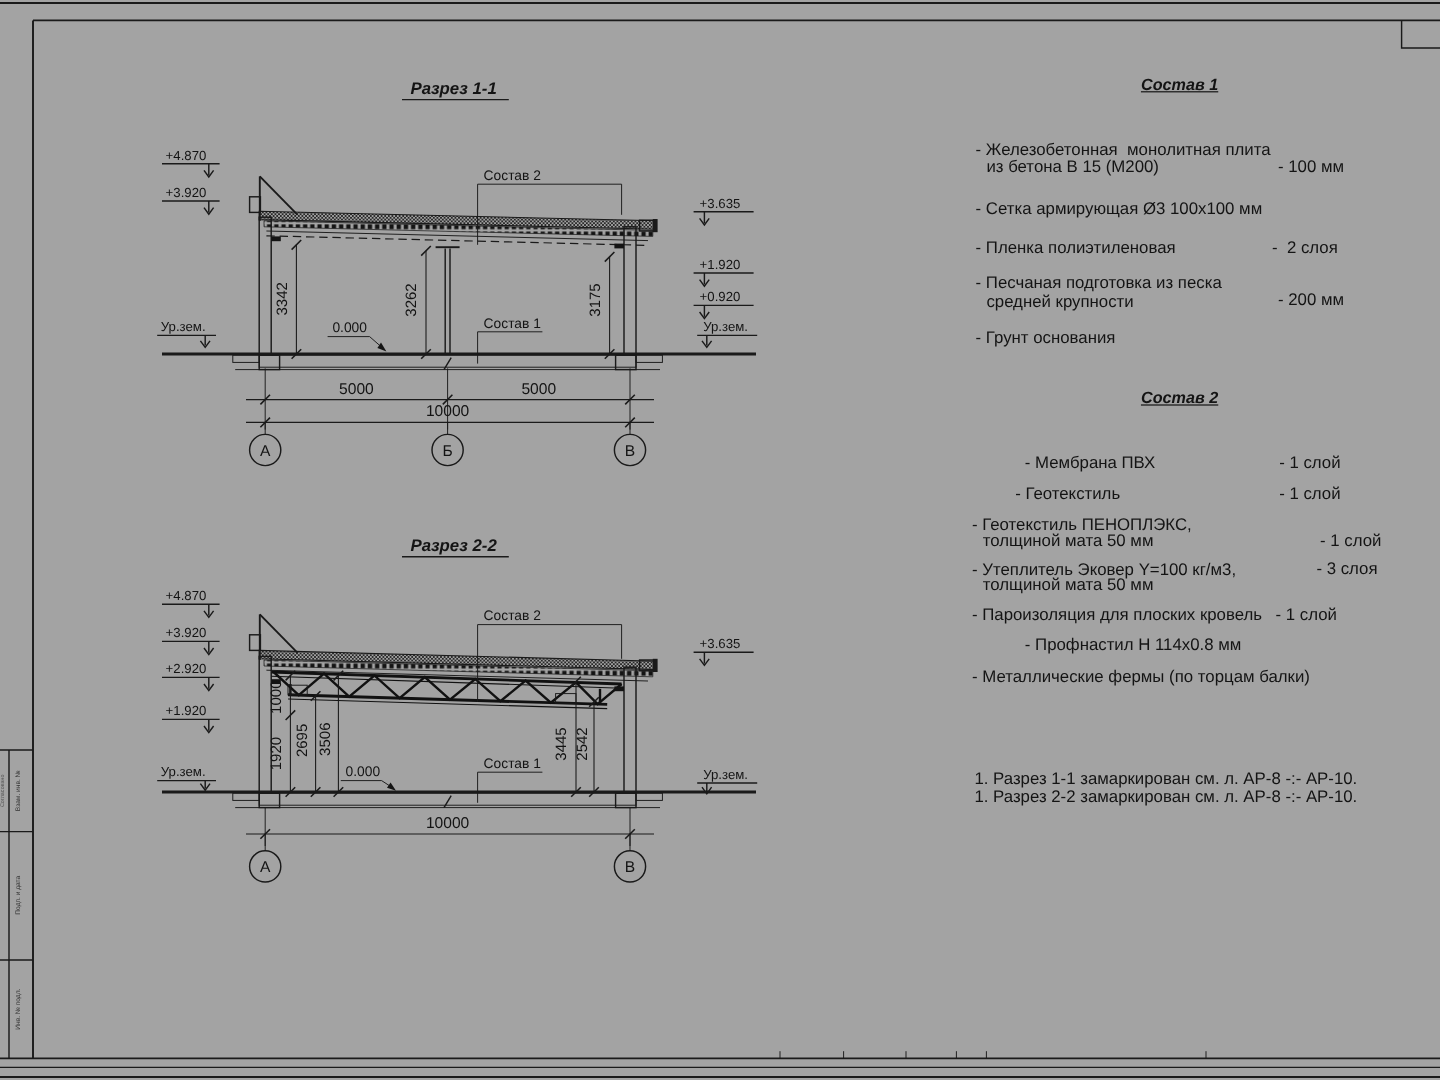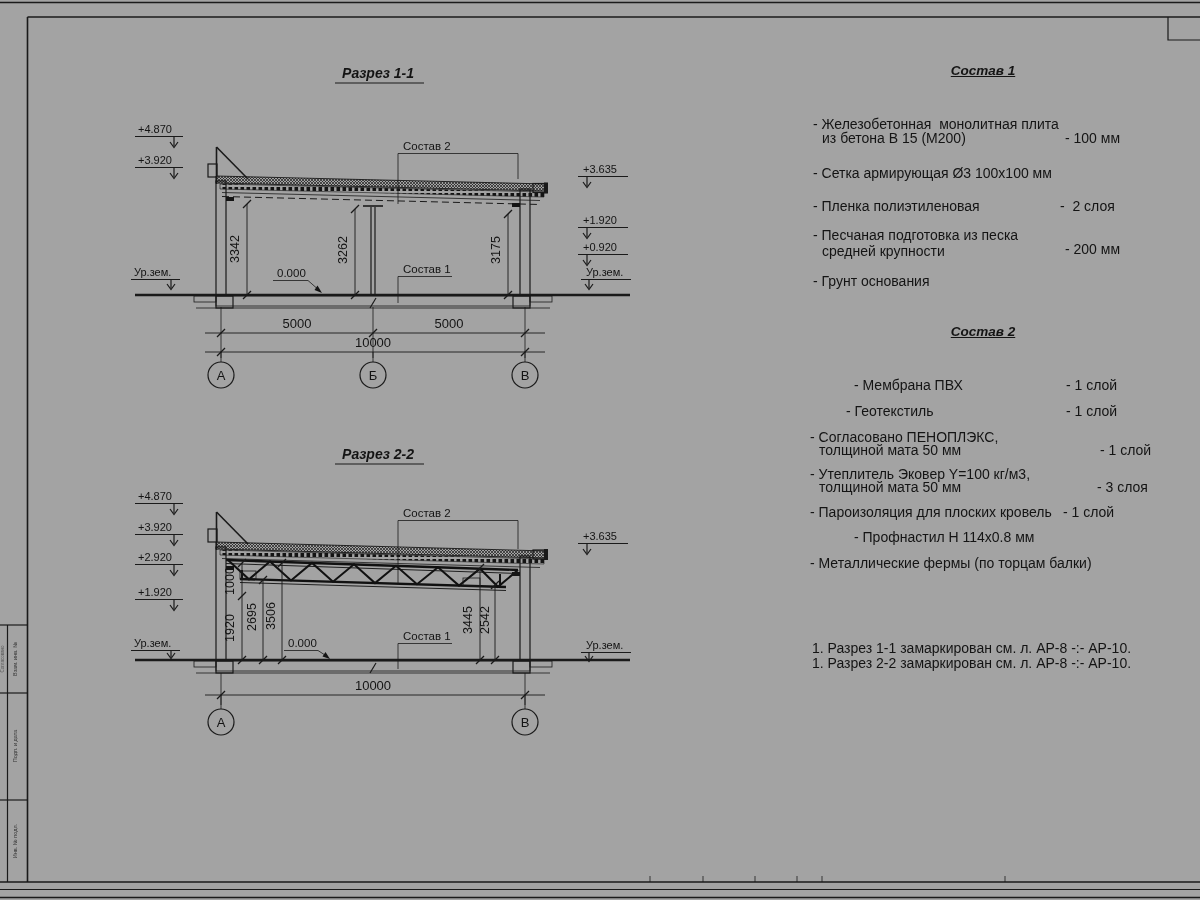--- a/index.html
+++ b/index.html
@@ -366,26 +366,26 @@
 <div class="t" style="left:813px;top:227px;">- Песчаная подготовка из песка</div>
 <div class="t" style="left:822px;top:243px;">средней крупности</div>
 <div class="t" style="left:1065px;top:241px;">- 200 мм</div>
 <div class="t" style="left:813px;top:273px;">- Грунт основания</div>
 
 <div class="heading" style="left:928px;top:324px;">Состав 2</div>
 <div class="t" style="left:810px;top:377px;margin-left:44px;">- Мембрана ПВХ</div>
 <div class="t" style="left:1066px;top:377px;">- 1 слой</div>
 <div class="t" style="left:810px;top:403px;margin-left:36px;">- Геотекстиль</div>
 <div class="t" style="left:1066px;top:403px;">- 1 слой</div>
-<div class="t" style="left:810px;top:429px;">- Согласовано ПЕНОПЛЭКС,</div>
+<div class="t" style="left:810px;top:429px;">- Геотекстиль ПЕНОПЛЭКС,</div>
 <div class="t" style="left:819px;top:442px;">толщиной мата 50 мм</div>
 <div class="t" style="left:1100px;top:442px;">- 1 слой</div>
 <div class="t" style="left:810px;top:466px;">- Утеплитель Эковер Y=100 кг/м3,</div>
 <div class="t" style="left:819px;top:479px;">толщиной мата 50 мм</div>
-<div class="t" style="left:1097px;top:479px;">- 3 слоя</div>
+<div class="t" style="left:1097px;top:465px;">- 3 слоя</div>
 <div class="t" style="left:810px;top:504px;">- Пароизоляция для плоских кровель</div>
 <div class="t" style="left:1063px;top:504px;">- 1 слой</div>
 <div class="t" style="left:854px;top:529px;">- Профнастил Н 114х0.8 мм</div>
 <div class="t" style="left:810px;top:555px;">- Металлические фермы (по торцам балки)</div>
 
 <div class="t" style="left:812px;top:640px;">1. Разрез 1-1 замаркирован см. л. АР-8 -:- АР-10.</div>
 <div class="t" style="left:812px;top:655px;">1. Разрез 2-2 замаркирован см. л. АР-8 -:- АР-10.</div>
 
 </div>
 

